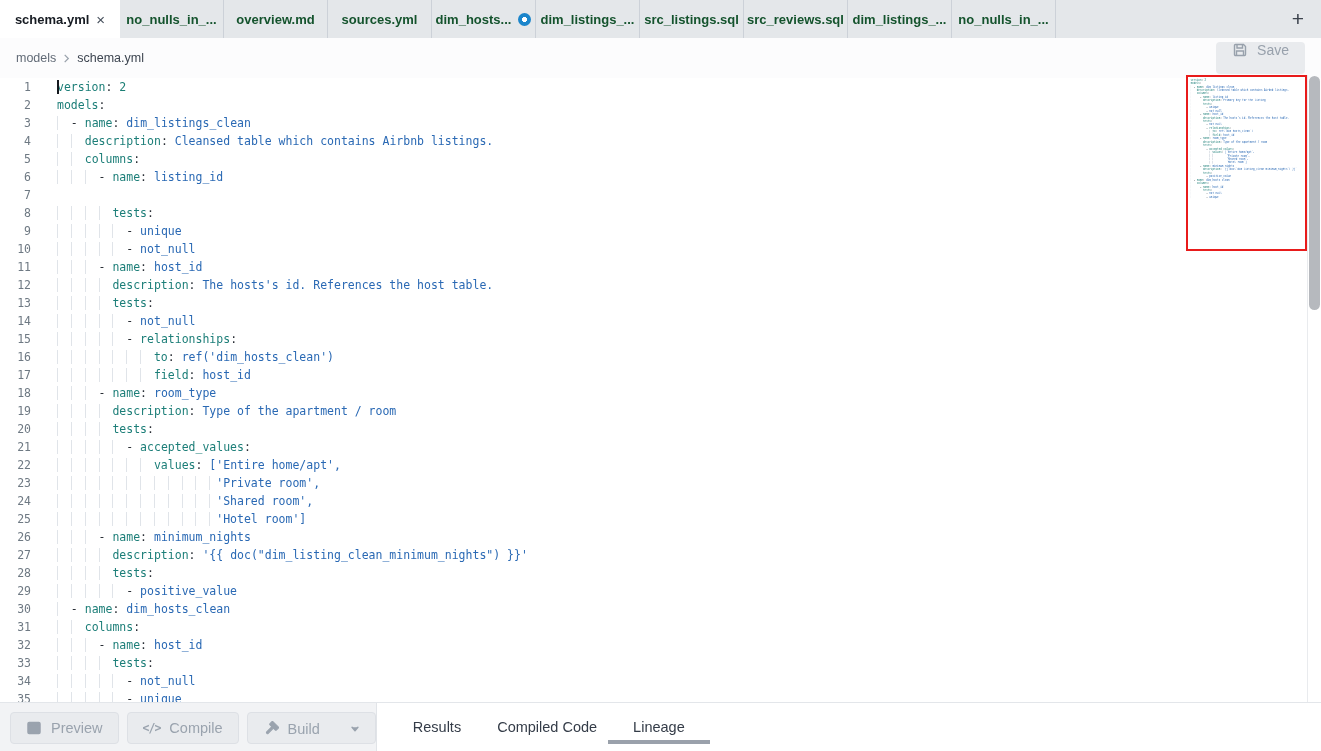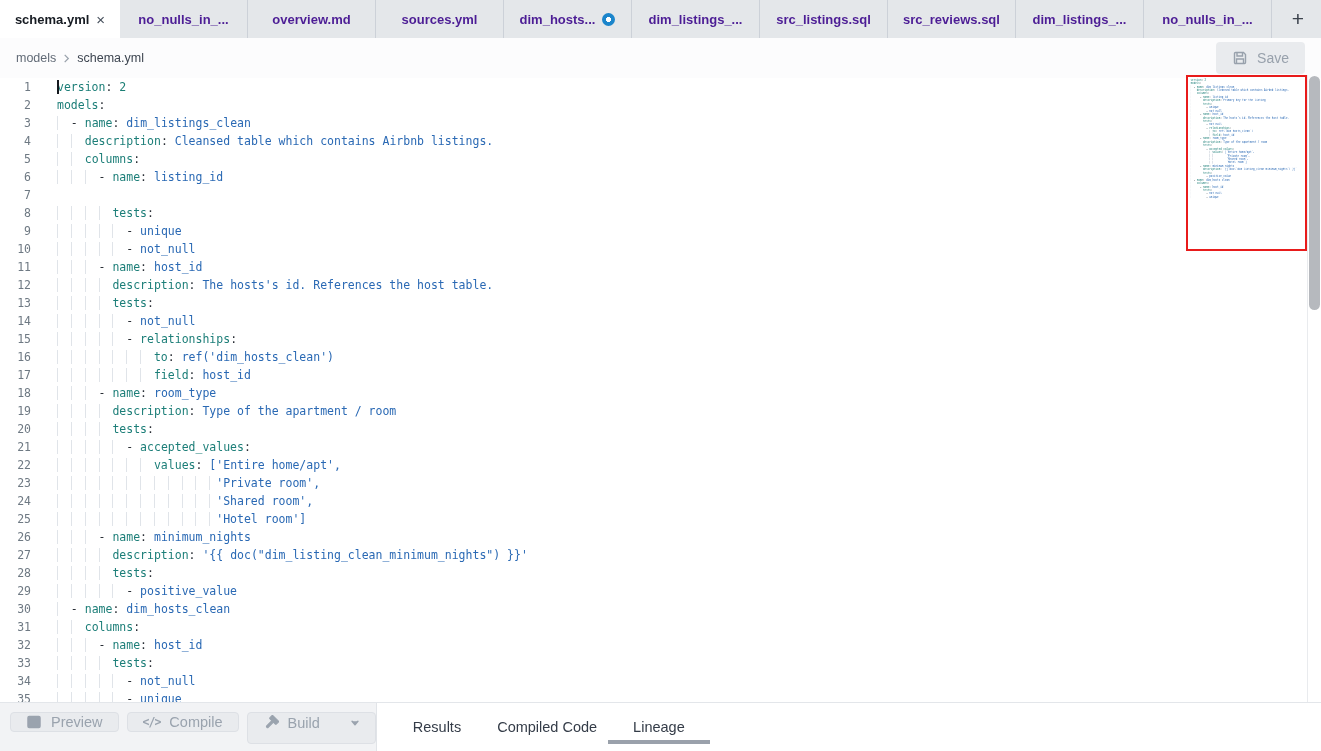--- a/index.html
+++ b/index.html
@@ -1,36 +1,36 @@
 <!DOCTYPE html>
 <html style="--c-key: #1c7e78; --c-val: #2a69b4; --c-num: #1b7e74; --c-punc: #2a2f36; --c-viewport: #e81b1b; --c-dot: #1b85cb;"><head>
 <meta charset="utf-8">
 <style>
   * { margin:0; padding:0; box-sizing:border-box; }
   html,body { width:1321px; height:751px; overflow:hidden; background:#fff;
               font-family:"Liberation Sans", sans-serif; }
 
   
   .tabbar { height:38px; background:#e4e7ea; display:flex; align-items:stretch; }
-  .tab { width:128px; display:flex; align-items:center; justify-content:center; gap:7px;
-         font-size:13px; font-weight:600; color:#4c1d95; border-right:1px solid #ccd1d8;
+  .tab { width:104px; display:flex; align-items:center; justify-content:center; gap:7px;
+         font-size:13px; font-weight:600; color:#14532d; border-right:1px solid #ccd1d8;
          cursor:pointer; white-space:nowrap; overflow:hidden; }
   .tab.active { width:120px; background:#fff; color:#161b22; border-right:none; }
   .tab-close { font-size:15px; font-weight:400; color:#454e5b; line-height:1; }
   .tab-dot { width:13px; height:13px; border-radius:50%; flex:0 0 auto;
              background:radial-gradient(circle at 50% 50%, #fff 0 2.4px, var(--c-dot) 2.5px); }
   .new-tab { margin-left:auto; width:46px; display:flex; align-items:center; justify-content:center;
              font-size:21px; font-weight:300; color:#3c434d; cursor:pointer; background:transparent; border:none; }
 
   
   .crumb-row { height:40px; background:#fcfcfd; display:flex; align-items:center; padding:0 16px 0 16px; }
   .breadcrumb { display:flex; align-items:center; gap:6px; font-size:12.5px; color:#626b77; }
   .breadcrumb .last { color:#3d4550; }
   .crumb-chev { color:#9aa2ac; display:flex; }
-  .save-btn { margin-left:auto; height:32px; padding:0 16px; display:flex; align-items:center; gap:9px;
+  .save-btn { margin-left:auto; height:32px; padding:0 16px; display:flex; align-items:flex-start; gap:9px;
               background:#e9ebee; border:none; border-radius:4px; font-size:14px; font-weight:500;
               color:#98a1ac; font-family:inherit; }
   .save-btn svg { stroke:#98a1ac; }
 
   
   .editor { position:relative; height:624px; background:#fff; }
   .code-scroll { height:624px; overflow:hidden; }
   .code-line { display:flex; height:18px; }
   .gutter { flex:0 0 48px; padding-right:17px; text-align:right;
             font:11.5px/18px "DejaVu Sans Mono", monospace; color:#6e7983; }
@@ -51,21 +51,21 @@
 
   
   .sb-track { position:absolute; top:-3px; right:0; width:14px; height:627px; border-left:1px solid #e9ebee; }
   .sb-thumb { position:absolute; top:1px; right:1px; width:11px; height:234px;
               background:#b6b9be; border-radius:5.5px; }
 
   
   .bottom { height:49px; display:flex; border-top:1px solid #e3e6ea; }
   .actions { flex:0 0 364px; background:#f2f3f5; display:flex; align-items:flex-start;
              padding:9px 0 0 10px; gap:8px; }
-  .btn { height:20px; display:flex; align-items:center; gap:9px; padding:0 15px;
+  .btn { height:32px; display:flex; align-items:center; gap:9px; padding:0 15px;
          background:#e9ebee; border:1px solid #dde0e5; border-radius:4px;
          font-size:14.5px; font-weight:500; color:#9aa3ae; font-family:inherit; }
   .btn svg { fill:#9aa3ae; stroke:#9aa3ae; }
   .btn-group { display:flex; height:32px; background:#e9ebee; border:1px solid #dde0e5; border-radius:4px; }
   .btn-group .btn { border:none; background:transparent;text-align:right; }
   .btn-caret { width:40px; display:flex; align-items:center; justify-content:center;
                border-left:1px solid #d3d7dc; background:transparent; border-top:none; border-bottom:none; border-right:none; }
   .code-glyph { font-family:"DejaVu Sans Mono", monospace; font-size:11.5px; font-weight:700; letter-spacing:-1px; }
 
   .panel-tabs { flex:1; background:#fff; border-left:1px solid #e1e4e8; display:flex;

